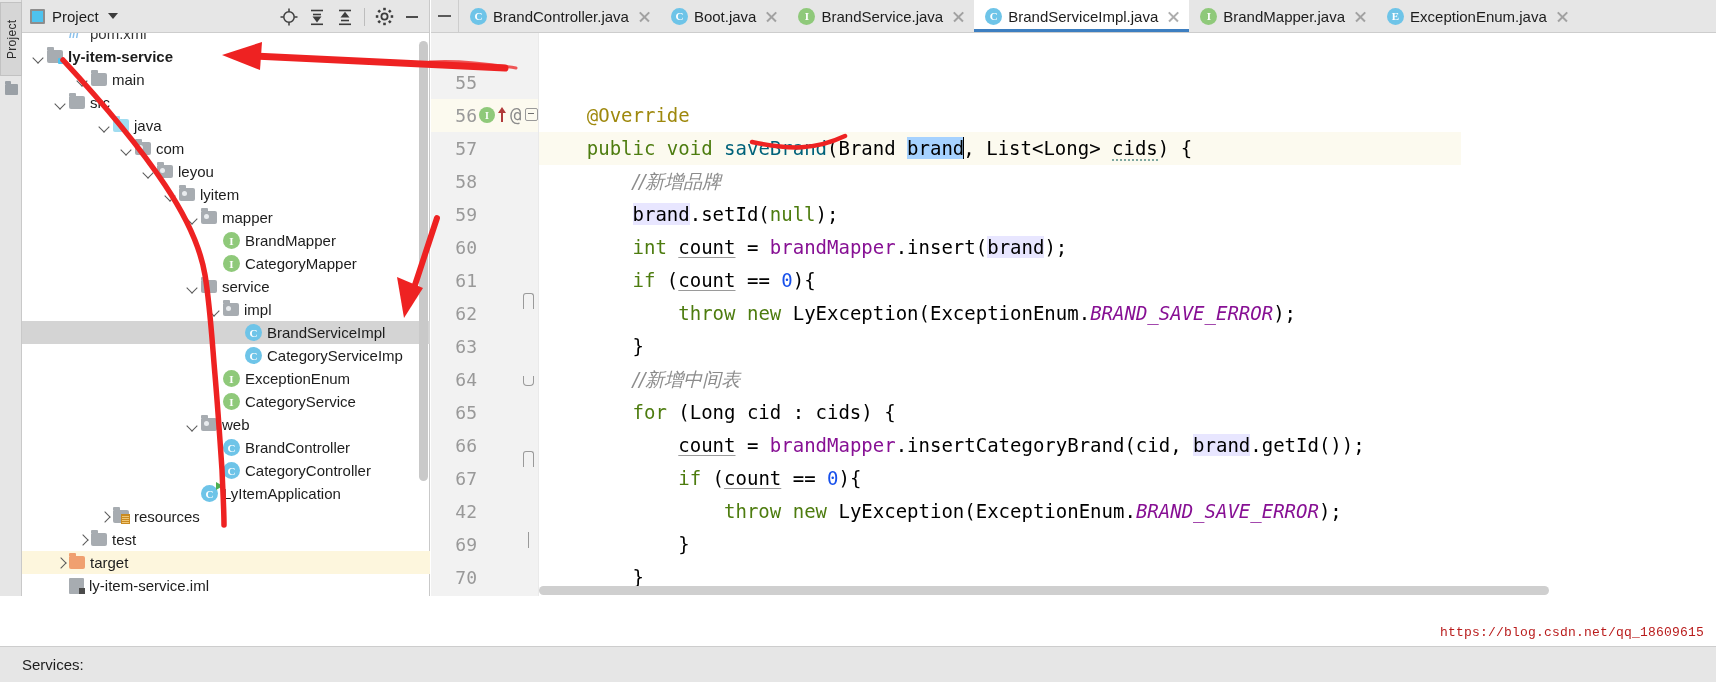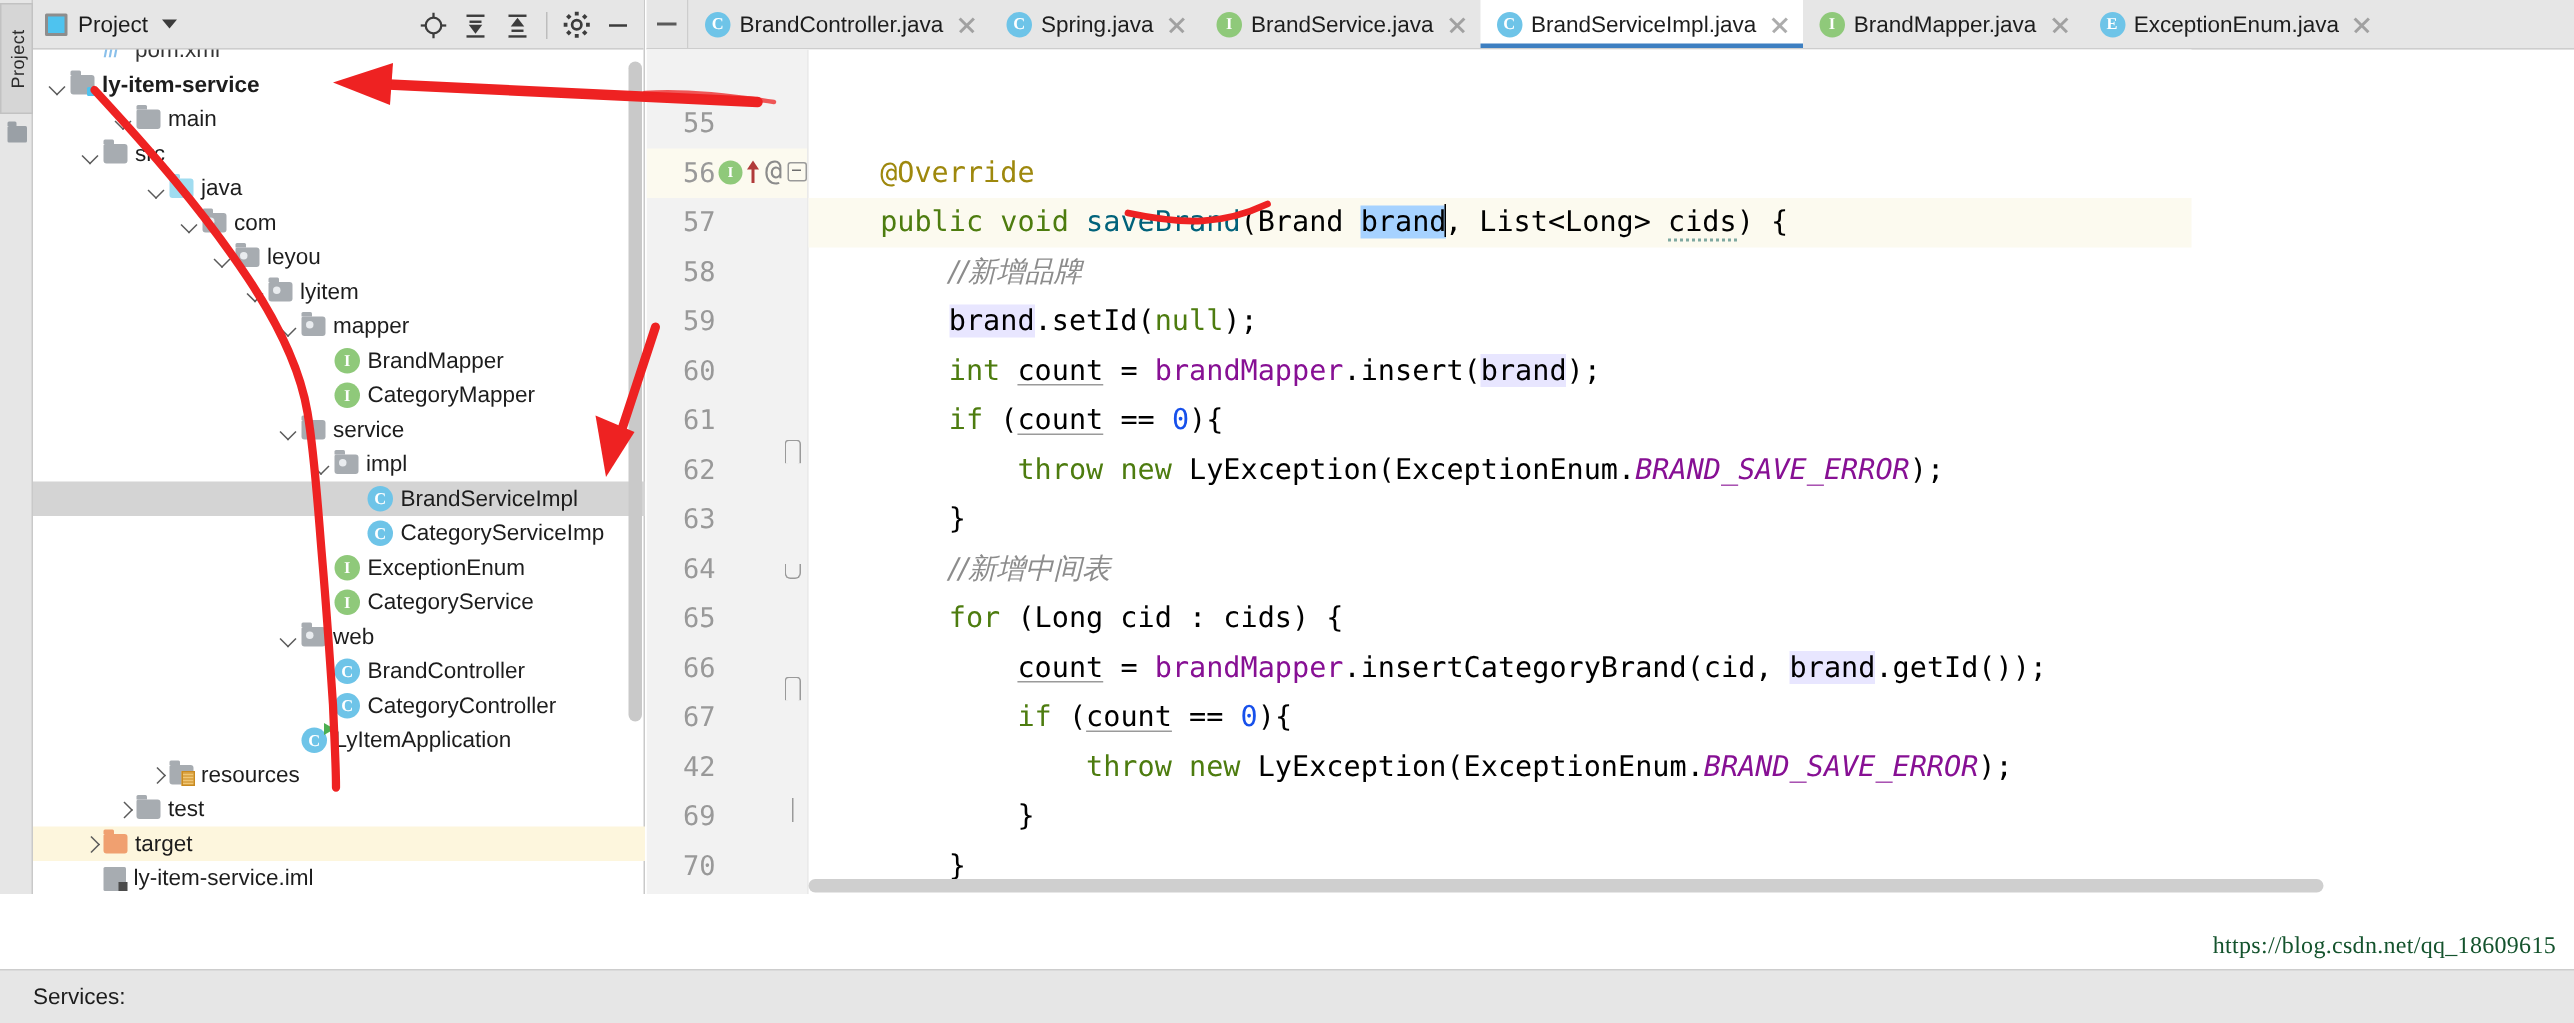--- a/index.html
+++ b/index.html
@@ -349,22 +349,22 @@
   .svc-name { font-size: 15px; color: #1d1d1d; }
   .svc-x { width: 13px; height: 13px; position: relative; opacity:.5; }
   .svc-x:before, .svc-x:after {
     content:""; position:absolute; left:0; top:6px; width:13px; height:1.6px; background:#6a6a6a;
   }
   .svc-x:before { transform: rotate(45deg); }
   .svc-x:after  { transform: rotate(-45deg); }
 
   .watermark {
     position: absolute; right: 12px; bottom: 42px;
-    font-size: 16px; color: #14532d; letter-spacing: .2px;
-    font-family: Liberation Serif, serif;
+    font-size: 13px; color: #b91c1c; letter-spacing: .2px;
+    font-family: Liberation Mono, monospace;
   }
 
   
   .annot { position: absolute; left: 0; top: 0; width: 1716px; height: 682px; pointer-events: none; }
 </style>
 </head>
 <body>
 
 <div id="app">
 
@@ -597,21 +597,21 @@
     <div class="tab-minus">
         <i></i>
       </div>
   <div class="tab">
         <span class="ic-round c">C</span>
         <span>BrandController.java</span>
         <span class="x"></span>
       </div>
       <div class="tab">
         <span class="ic-round c">C</span>
-        <span>Spring.java</span>
+        <span>Boot.java</span>
         <span class="x"></span>
       </div>
       <div class="tab">
         <span class="ic-round i">I</span>
         <span>BrandService.java</span>
         <span class="x"></span>
       </div>
       <div class="tab active">
         <span class="ic-round c">C</span>
         <span>BrandServiceImpl.java</span>

